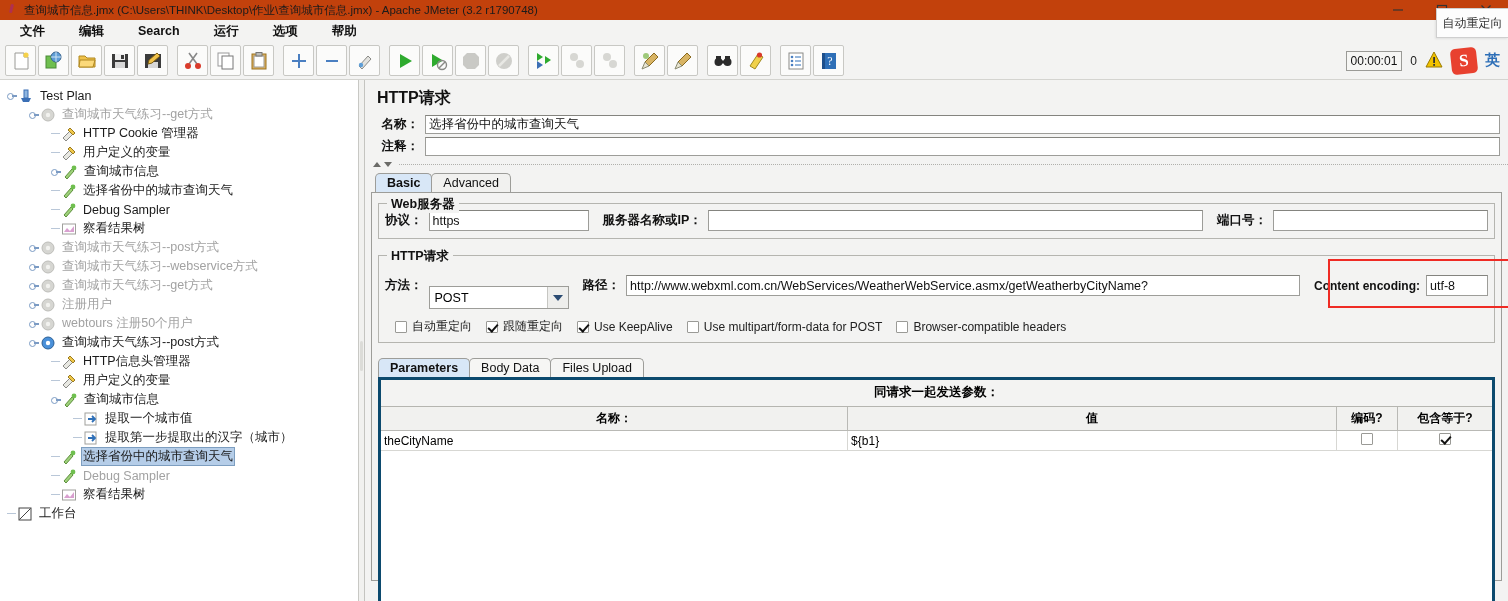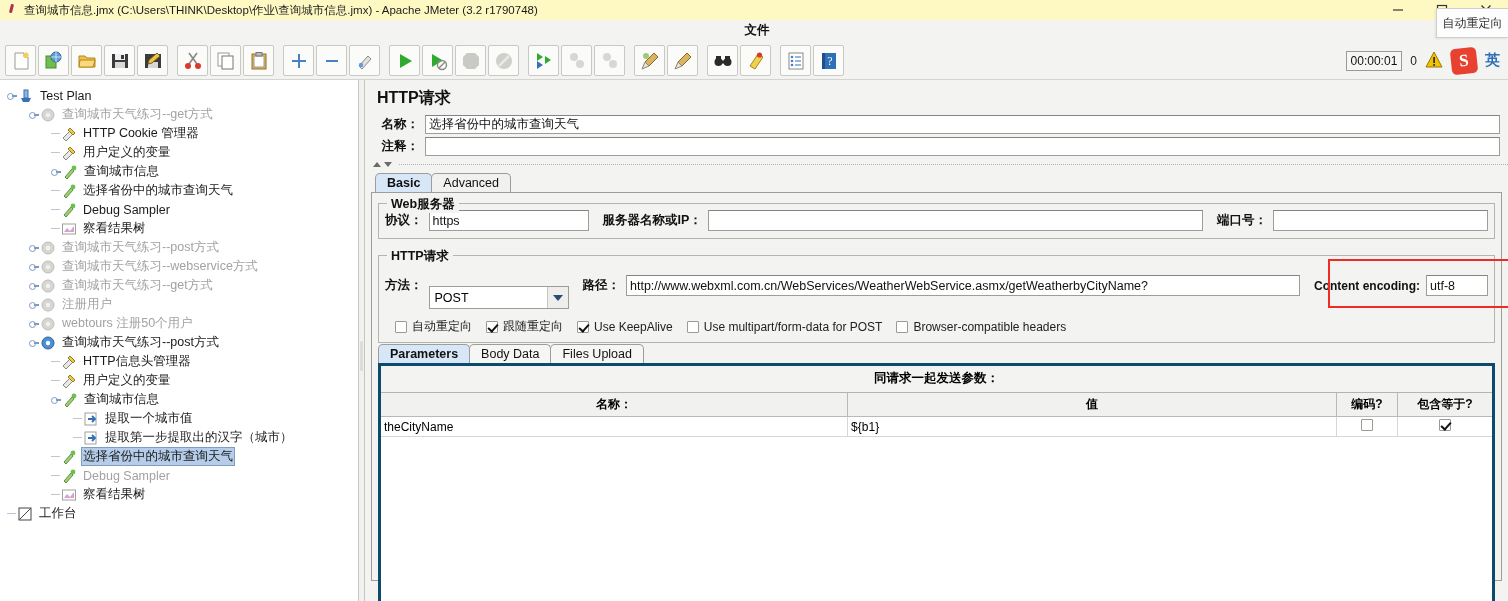--- a/index.html
+++ b/index.html
@@ -9,21 +9,21 @@
     overflow: hidden;
     background: #f0f0ef;
     font-family: "Liberation Sans", "DejaVu Sans", sans-serif;
     font-size: 12px;
     color: #000;
   }
   #app { position: relative; width: 1508px; height: 601px; background: #f3f3f2; }
 
   
   .titlebar {
-    height: 20px; background: #fef9c3; display: flex; align-items: center;
+    height: 20px; background: #c2410c; display: flex; align-items: center;
     padding-left: 6px; font-size: 11.5px; color: #1b1b1b; position: relative;
   }
   .title-icon {
     width: 13px; height: 13px; margin-right: 5px; position: relative; flex: none;
   }
   .title-icon:before{
     content:""; position:absolute; left:4px; top:0px; width:3px;height:9px;
     background:#b03050; transform:rotate(14deg); border-radius:1px;
   }
   .title-text { white-space: nowrap; overflow: hidden; }
@@ -37,21 +37,21 @@
     position:absolute; right:0px; top:8px; width:72px; height:30px;
     background:#fdfdfd; border:1px solid #cfcfcf; border-right:none;
     display:flex; align-items:center; justify-content:center;
     font-size:12px; color:#333; z-index:30;
     box-shadow:-1px 1px 2px rgba(0,0,0,.08);
   }
 
   
   .menubar {
     height: 22px; background: #f3f3f2; display: flex; align-items: center;
-    padding-left: 6px; gap: 7px; flex-direction: column;
+    padding-left: 12px; gap: 18px;
   }
   .menu-item {
     padding: 2px 8px; font-size: 12.5px; color: #111; cursor: default; font-weight: 600;
   }
 
   
   .toolbar {
     height: 38px; background: #f3f3f2; display: flex; align-items: center;
     padding: 0 4px; border-bottom: 1px solid #d4d4d0; position: relative;
   }
@@ -691,21 +691,21 @@
               <span class="box"></span>
               <span>Use multipart/form-data for POST</span>
             </div>
             <div class="cb">
               <span class="box"></span>
               <span>Browser-compatible headers</span>
             </div>
           </div>
         </div>
 
-        <div class="ptabs" style="margin-top:0;">
+        <div class="ptabs" style="margin-top:14px;">
           <div class="ptab active">Parameters</div>
           <div class="ptab">Body Data</div>
           <div class="ptab">Files Upload</div>
         </div>
 
         <div class="ptable-wrap">
           <div class="ptable-title">同请求一起发送参数：</div>
           <table class="ptable">
             <thead>
               <tr>

